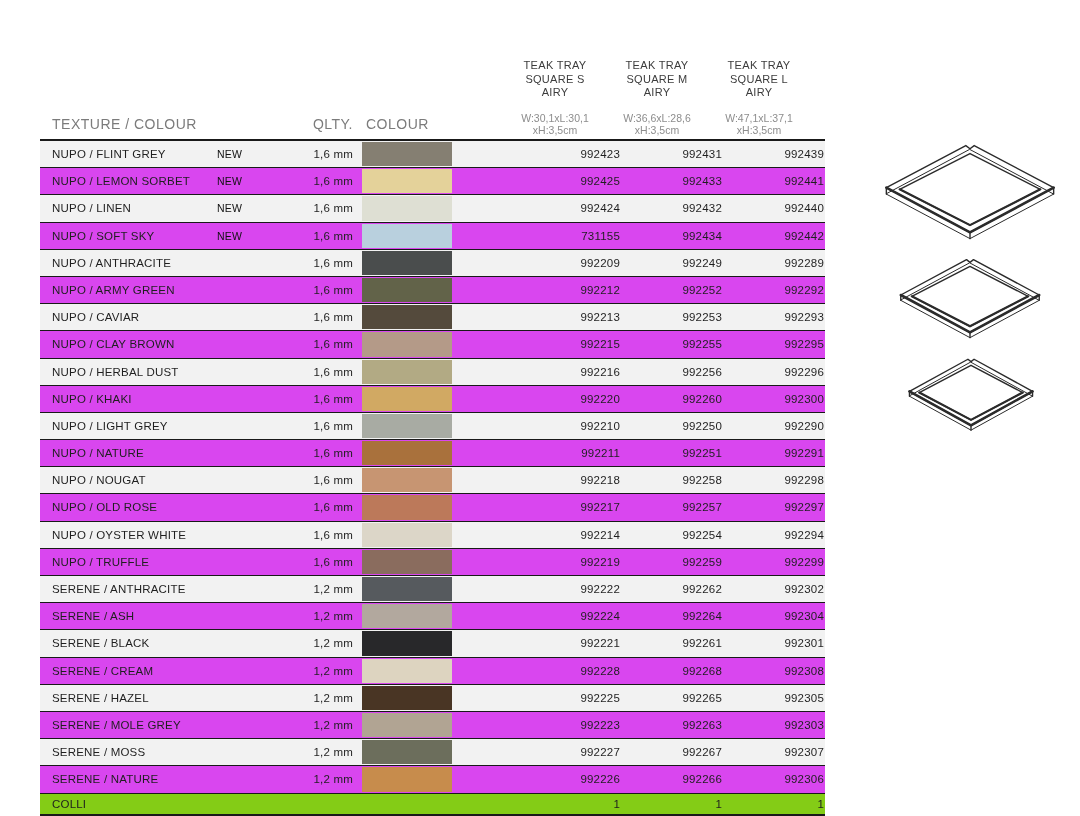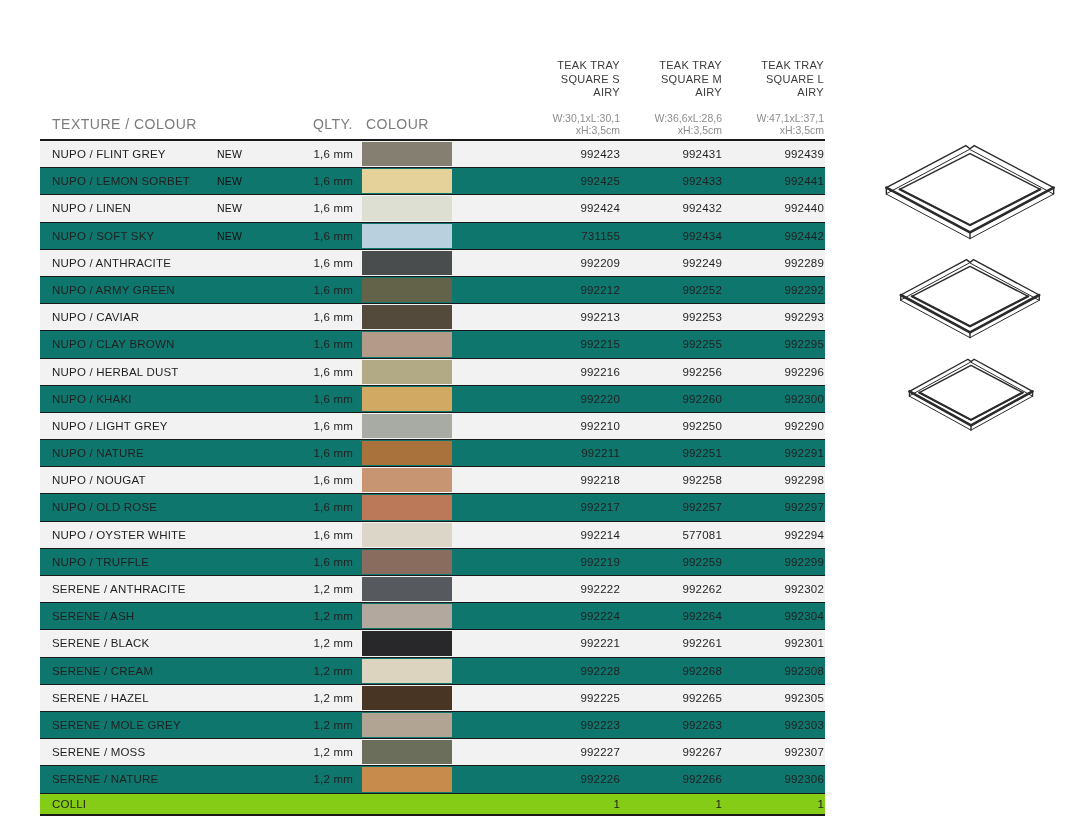--- a/index.html
+++ b/index.html
@@ -10,29 +10,29 @@
   .title b{font-weight:700}
 
   .table-wrap{position:absolute;left:40px;top:58px;width:785px}
 
   
   .col-headers{position:relative;height:81px}
   .th{position:absolute;bottom:7px;color:#7b7b7b;font-size:14px;letter-spacing:.5px;white-space:nowrap}
   .th-texture{left:12px}
   .th-qlty{right:472px}
   .th-colour{left:326px}
-  .th-product{position:absolute;top:1px;width:130px;text-align:right}
+  .th-product{position:absolute;top:1px;width:130px;text-align:center}
   .p0{right:205px}.p1{right:103px}.p2{right:1px}
   .p-name{color:#3c3c3c;font-size:11px;line-height:13.5px;letter-spacing:.3px;white-space:pre-line}
   .p-dims{color:#8d8d8d;font-size:10.5px;line-height:12.5px;white-space:pre-line;margin-top:12px}
 
   
   .tbody{border-top:2px solid #191919}
   .row{position:relative;height:27.2px;border-bottom:1px solid #191919;box-sizing:border-box;
-       font-size:11.5px;background:#0f766e}
+       font-size:11.5px;background:#d946ef}
   .tbody .row:nth-child(odd){background:#f2f2f2}
   .cell{position:absolute;top:0;line-height:26px;letter-spacing:.2px;white-space:nowrap;color:#1f1f1f}
   .cell-texture{left:12px}
   .cell-new{left:177px;font-weight:400;font-size:10.5px;color:#111}
   .cell-qlty{right:472px}
   .cell-swatch{position:absolute;left:322px;top:1px;bottom:1px;width:90px}
   .c0{right:205px}.c1{right:103px}.c2{right:1px}
 
   .colli-row{position:relative;height:22px;border-bottom:2px solid #191919;box-sizing:border-box;
              font-size:11.5px;background:#84cc16}
@@ -225,21 +225,21 @@
     <span class="cell c1">992257</span>
     <span class="cell c2">992297</span>
   </div>
 
   <div class="row">
     <span class="cell cell-texture">NUPO / OYSTER WHITE</span>
     <span class="cell cell-new"></span>
     <span class="cell cell-qlty">1,6 mm</span>
     <span class="cell-swatch" style="background: rgb(220, 214, 200);"></span>
     <span class="cell c0">992214</span>
-    <span class="cell c1">577081</span>
+    <span class="cell c1">992254</span>
     <span class="cell c2">992294</span>
   </div>
 
   <div class="row">
     <span class="cell cell-texture">NUPO / TRUFFLE</span>
     <span class="cell cell-new"></span>
     <span class="cell cell-qlty">1,6 mm</span>
     <span class="cell-swatch" style="background: rgb(138, 108, 94);"></span>
     <span class="cell c0">992219</span>
     <span class="cell c1">992259</span>

